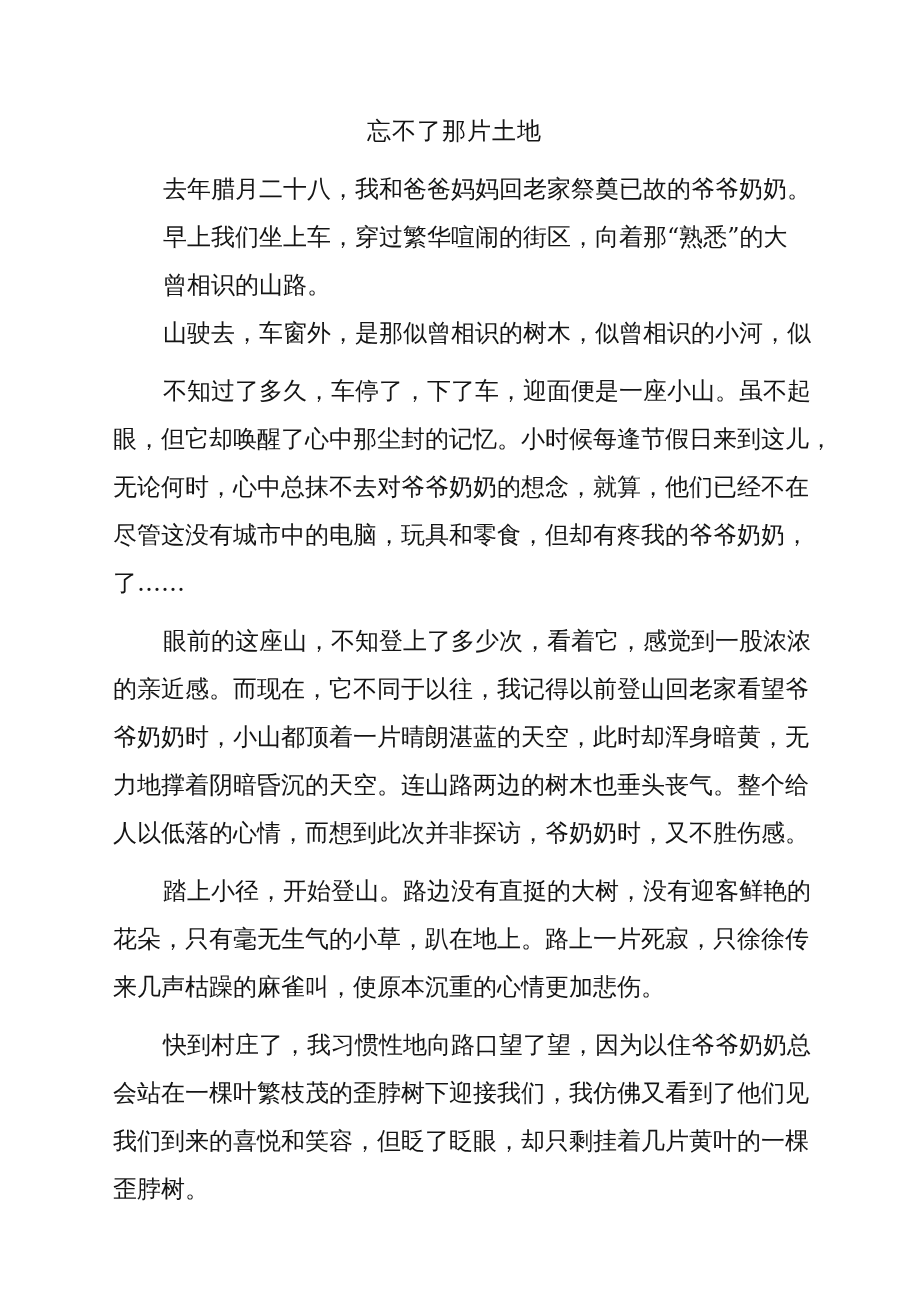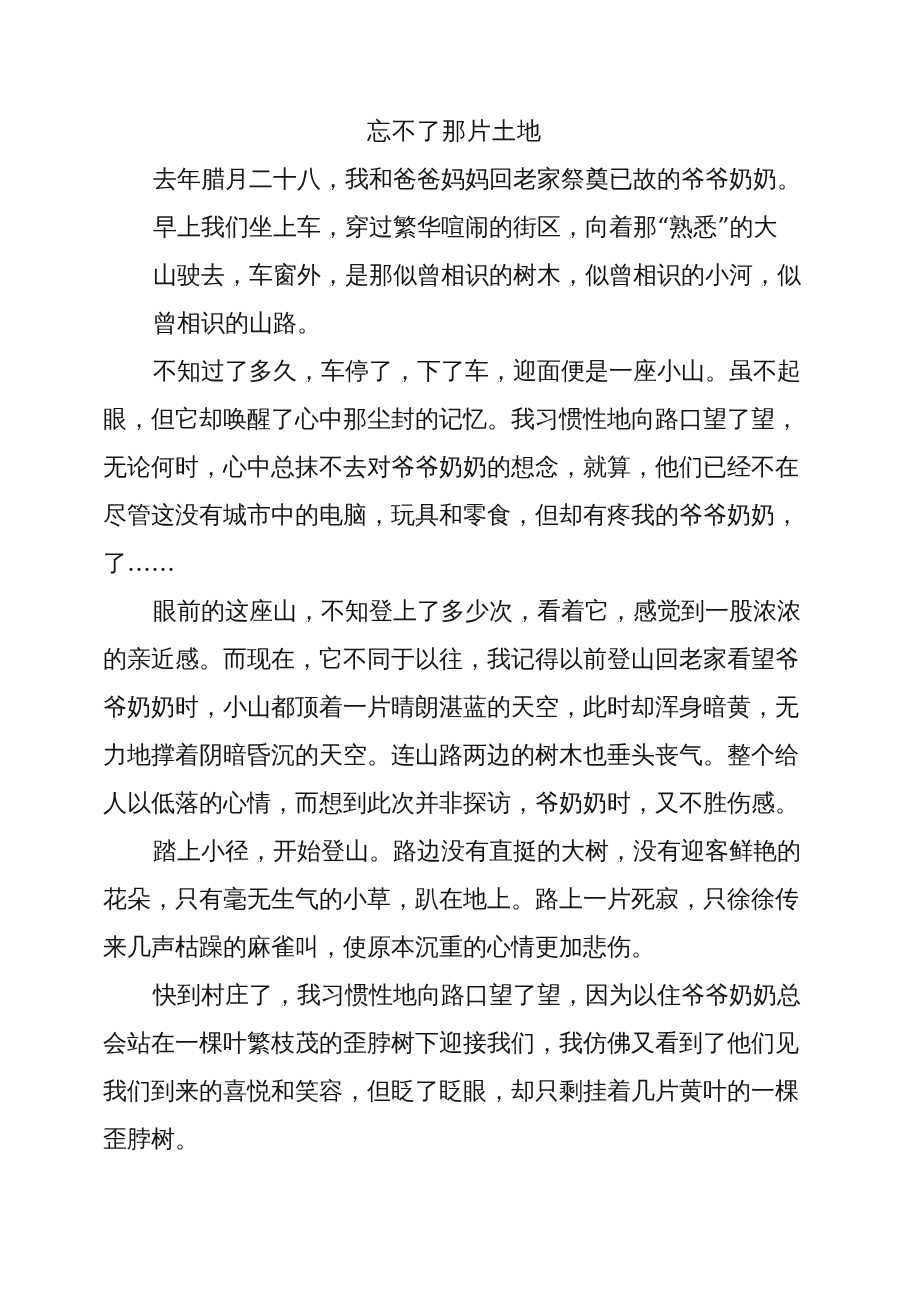--- a/index.html
+++ b/index.html
@@ -25,48 +25,48 @@
   }
   .line {
     height: 48px;
     white-space: nowrap;
   }
   .title-line {
     text-align: center;
     letter-spacing: 1px;
   }
   .para {
-    margin: 0;
+    margin: 10px;
   }
   
   .line.indent {
     padding-left: 50px;
   }
   
   .para.block-indent .line {
     padding-left: 50px;
   }
 </style>
 </head>
 <body>
 
 <div class="page">
 
   <div class="line title-line">忘不了那片土地</div>
 
   <div class="para block-indent">
     <div class="line">去年腊月二十八，我和爸爸妈妈回老家祭奠已故的爷爷奶奶。</div>
     <div class="line">早上我们坐上车，穿过繁华喧闹的街区，向着那“熟悉”的大</div>
+    <div class="line">曾相识的山路。</div>
     <div class="line">山驶去，车窗外，是那似曾相识的树木，似曾相识的小河，似</div>
-    <div class="line">曾相识的山路。</div>
   </div>
 
   <div class="para">
     <div class="line indent">不知过了多久，车停了，下了车，迎面便是一座小山。虽不起</div>
-    <div class="line">眼，但它却唤醒了心中那尘封的记忆。我习惯性地向路口望了望，</div>
+    <div class="line">眼，但它却唤醒了心中那尘封的记忆。小时候每逢节假日来到这儿，</div>
     <div class="line">无论何时，心中总抹不去对爷爷奶奶的想念，就算，他们已经不在</div>
     <div class="line">尽管这没有城市中的电脑，玩具和零食，但却有疼我的爷爷奶奶，</div>
     <div class="line">了……</div>
   </div>
 
   <div class="para">
     <div class="line indent">眼前的这座山，不知登上了多少次，看着它，感觉到一股浓浓</div>
     <div class="line">的亲近感。而现在，它不同于以往，我记得以前登山回老家看望爷</div>
     <div class="line">爷奶奶时，小山都顶着一片晴朗湛蓝的天空，此时却浑身暗黄，无</div>
     <div class="line">力地撑着阴暗昏沉的天空。连山路两边的树木也垂头丧气。整个给</div>

